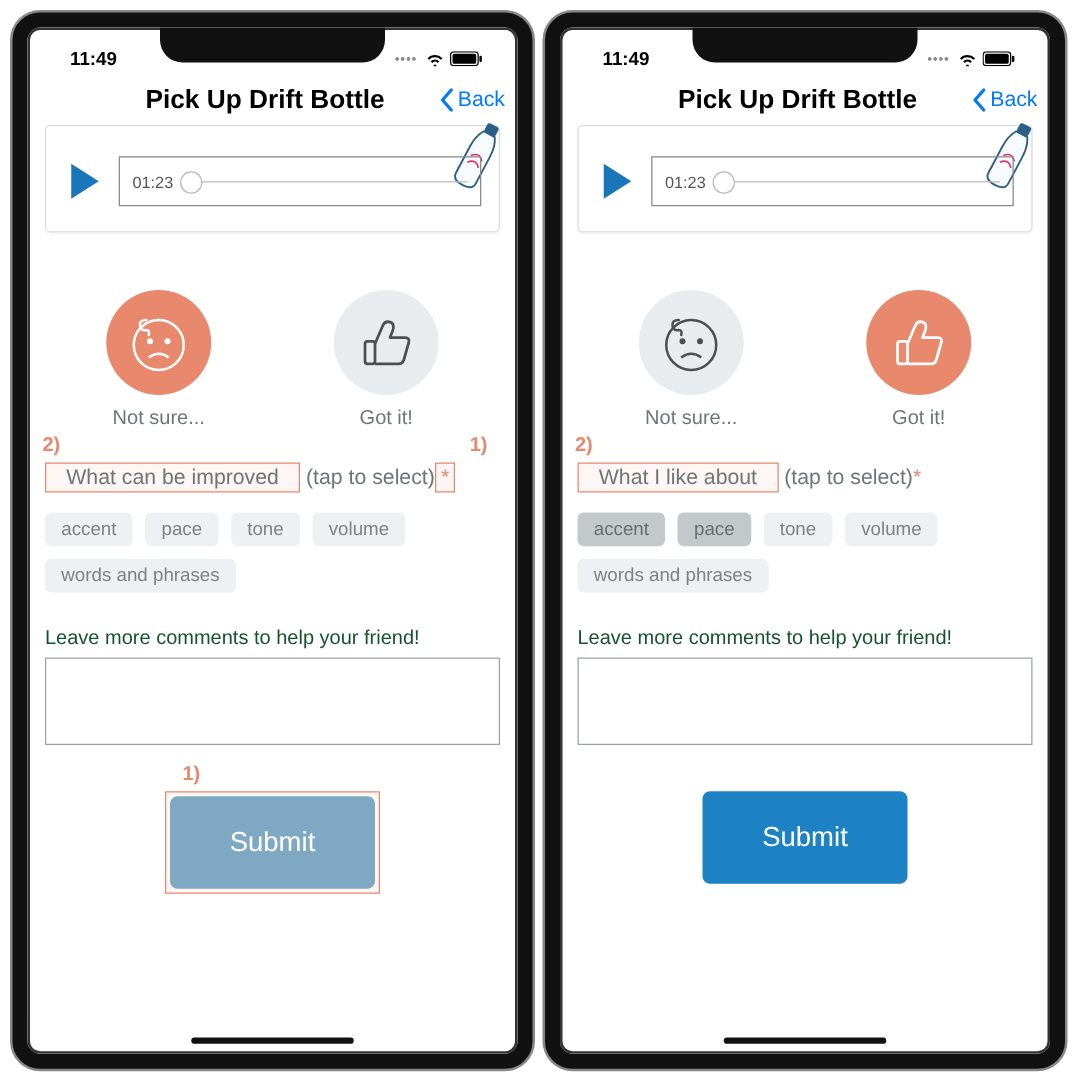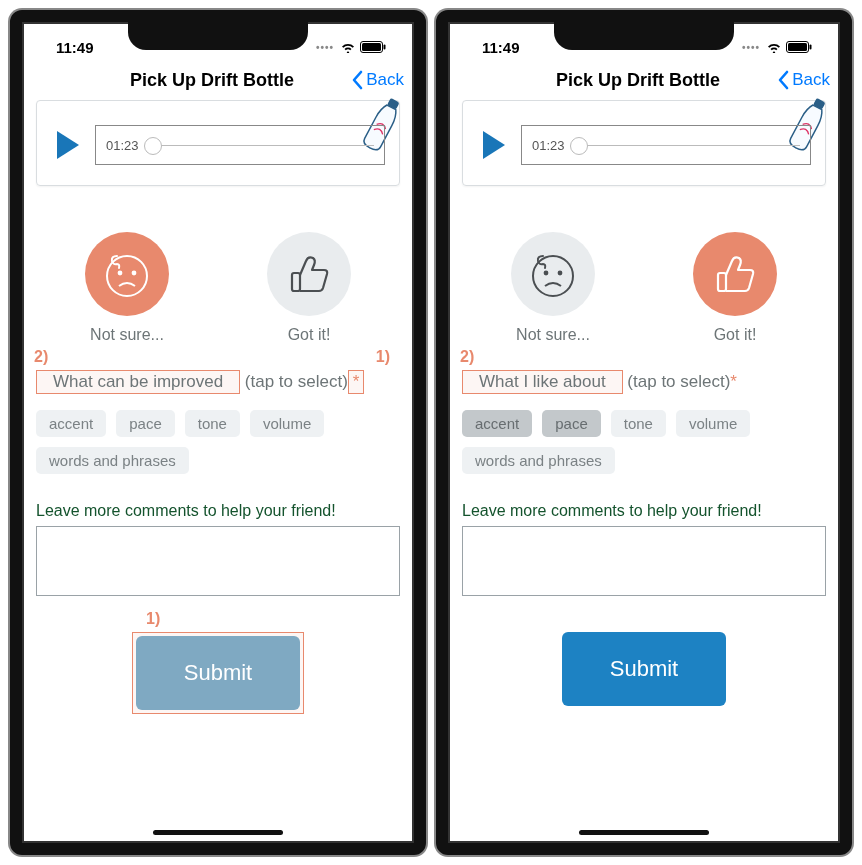--- a/index.html
+++ b/index.html
@@ -7,21 +7,21 @@
     font-family: -apple-system, "Helvetica Neue", Arial, sans-serif;
     background: #fff;
     display: flex;
     gap: 10px;
     padding: 10px;
   }
   .phone-frame {
     width: 420px;
     height: 845px;
     border: 12px solid #111;
-    border-radius: 12px;
+    border-radius: 22px;
     background: #fff;
     position: relative;
     overflow: hidden;
     box-shadow: 0 0 0 2px #888, inset 0 0 0 2px #333;
   }
   .notch {
     position: absolute;
     top: 0;
     left: 50%;
     transform: translateX(-50%);
@@ -54,21 +54,21 @@
     display: flex; align-items:center;
     color: #007aff;
     font-size: 17px;
     gap:2px;
   }
   .nav-title {
     position: absolute;
     left: 0; right: 12px;
     text-align: center;
     font-weight: 700;
-    font-size: 18px;
+    font-size: 21px;
     pointer-events: none;
   }
   .content { padding: 0 14px; }
   .audio-card {
     border: 1px solid #d9dde0;
     border-radius: 4px;
     padding: 24px 14px 20px 14px;
     position: relative;
     box-shadow: 0 1px 2px rgba(0,0,0,0.05);
   }

